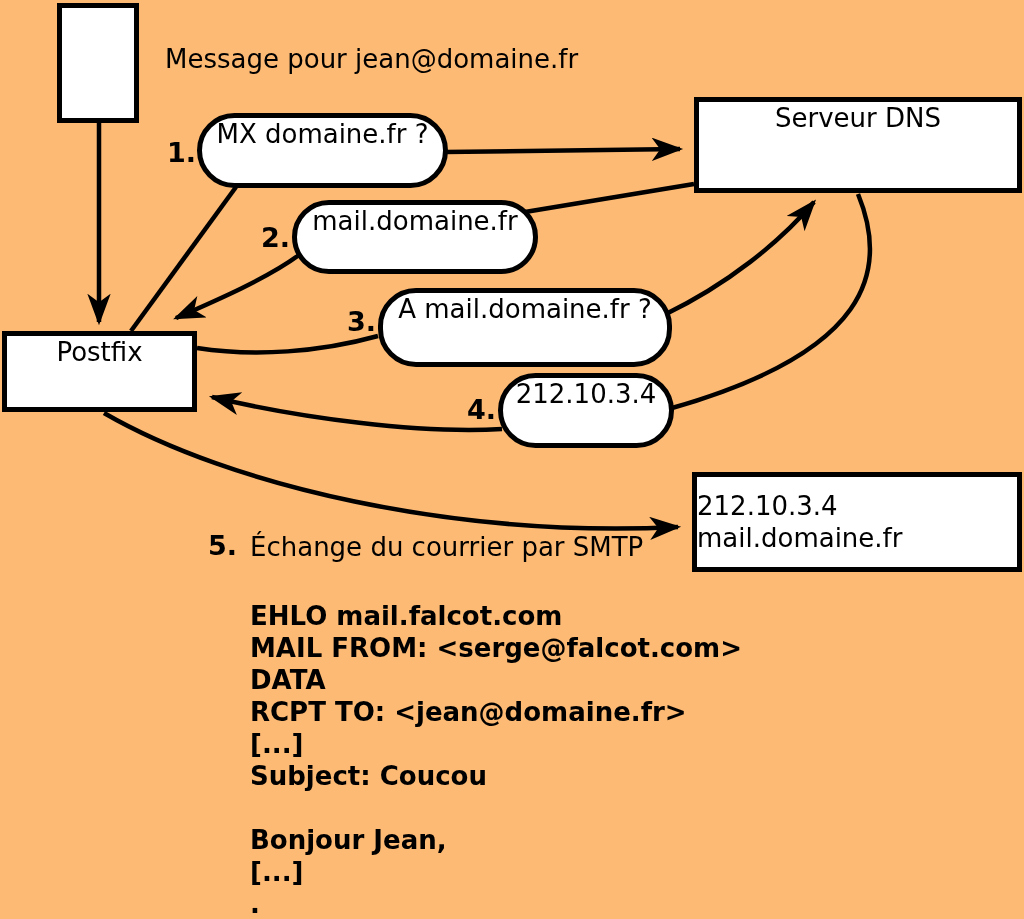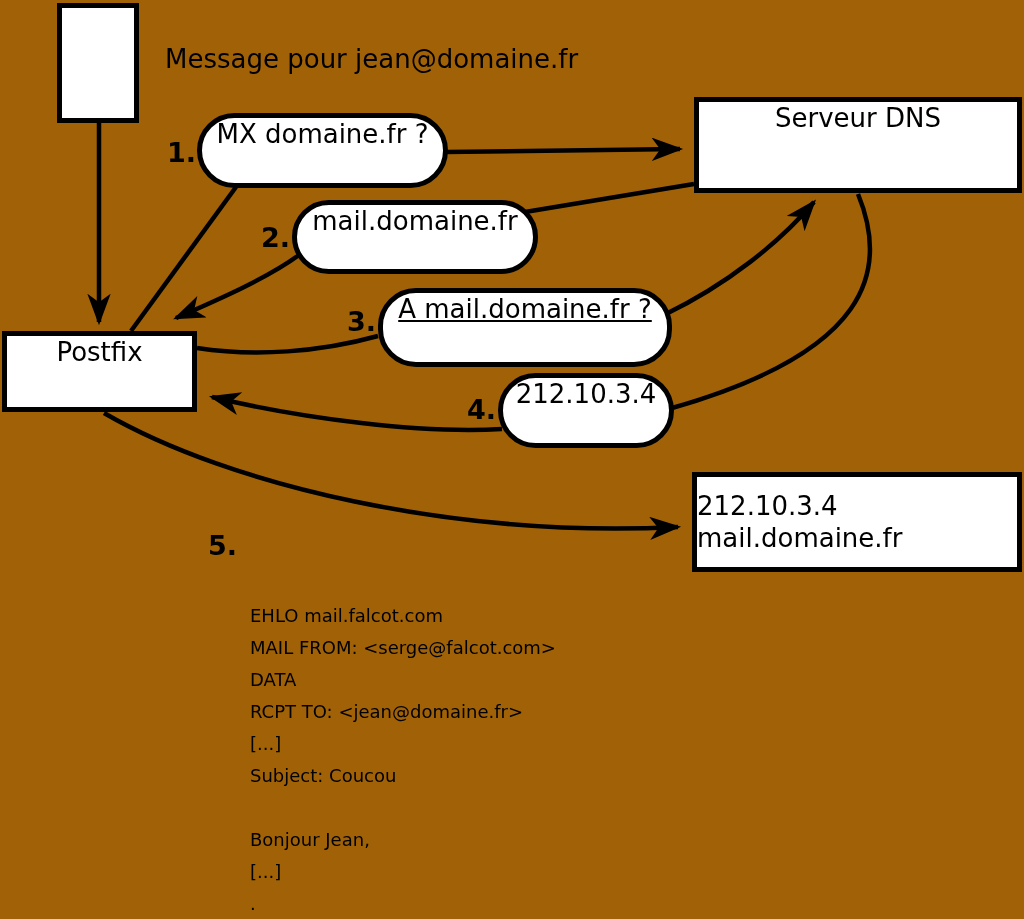--- a/index.html
+++ b/index.html
@@ -1,33 +1,33 @@
 <!DOCTYPE html>
 <html><head>
 <meta charset="utf-8">
 <style>
   html,body{margin:0;padding:0;background:#ffffff;}
   .stage{
-    position:relative;width:1024px;height:919px;background:#a16207;
+    position:relative;width:1024px;height:919px;background:#fdba74;
     font-family:"DejaVu Sans","Liberation Sans",sans-serif;color:#000000;
     overflow:hidden;
   }
   .stage svg{position:absolute;left:0;top:0;z-index:0;}
   .box{
     position:absolute;box-sizing:border-box;border:5px solid #000000;background:#ffffff;
     display:flex;align-items:flex-start;justify-content:center;text-align:center;
     font-size:26px;line-height:1.25;z-index:1;
   }
   .pill{border-radius:38px;}
   .num{
     position:absolute;z-index:2;font-weight:bold;font-size:27px;text-align:right;
   }
   .freetext{position:absolute;z-index:2;font-size:26px;white-space:nowrap;}
   .smtp-block{position:absolute;left:250px;top:600px;z-index:2;}
-  .smtp-line{font-size:18px;height:32px;line-height:32px;white-space:pre;}
+  .smtp-line{font-size:26px;height:32px;line-height:32px;white-space:pre;font-weight:bold;}
   .two-line{flex-direction:column;}
 </style>
 </head>
 <body>
 
 <div class="stage">
 
   <svg width="1024" height="919" viewBox="0 0 1024 919">
     <defs>
       <marker id="arrow" markerWidth="8" markerHeight="6" refX="6.3" refY="2.6" orient="auto" markerUnits="strokeWidth">
@@ -79,30 +79,31 @@
   <div class="box pill" style="left:197px;top:113px;width:251px;height:75px;">
     <span>MX domaine.fr ?</span>
   </div>
 
   <div class="num" style="left:256px;top:222px;width:34px;">2.</div>
   <div class="box pill" style="left:292px;top:200px;width:246px;height:74px;">
     <span>mail.domaine.fr</span>
   </div>
 
   <div class="num" style="left:342px;top:306px;width:34px;">3.</div>
-  <div class="box pill" style="left:378px;top:288px;width:294px;height:79px;text-decoration:underline;">
+  <div class="box pill" style="left:378px;top:288px;width:294px;height:79px;">
     <span>A mail.domaine.fr ?</span>
   </div>
 
   <div class="num" style="left:464px;top:394px;width:32px;">4.</div>
   <div class="box pill" style="left:498px;top:373px;width:176px;height:75px;">
     <span>212.10.3.4</span>
   </div>
 
   <div class="num" style="left:203px;top:530px;width:34px;">5.</div>
+  <div class="freetext" style="left:250px;top:532px;">Échange du courrier par SMTP</div>
 
   <div class="smtp-block">
     <div class="smtp-line">EHLO mail.falcot.com</div>
     <div class="smtp-line">MAIL FROM: &lt;serge@falcot.com&gt;</div>
     <div class="smtp-line">DATA</div>
     <div class="smtp-line">RCPT TO: &lt;jean@domaine.fr&gt;</div>
     <div class="smtp-line">[...]</div>
     <div class="smtp-line">Subject: Coucou</div>
     <div class="smtp-line"></div>
     <div class="smtp-line">Bonjour Jean,</div>

